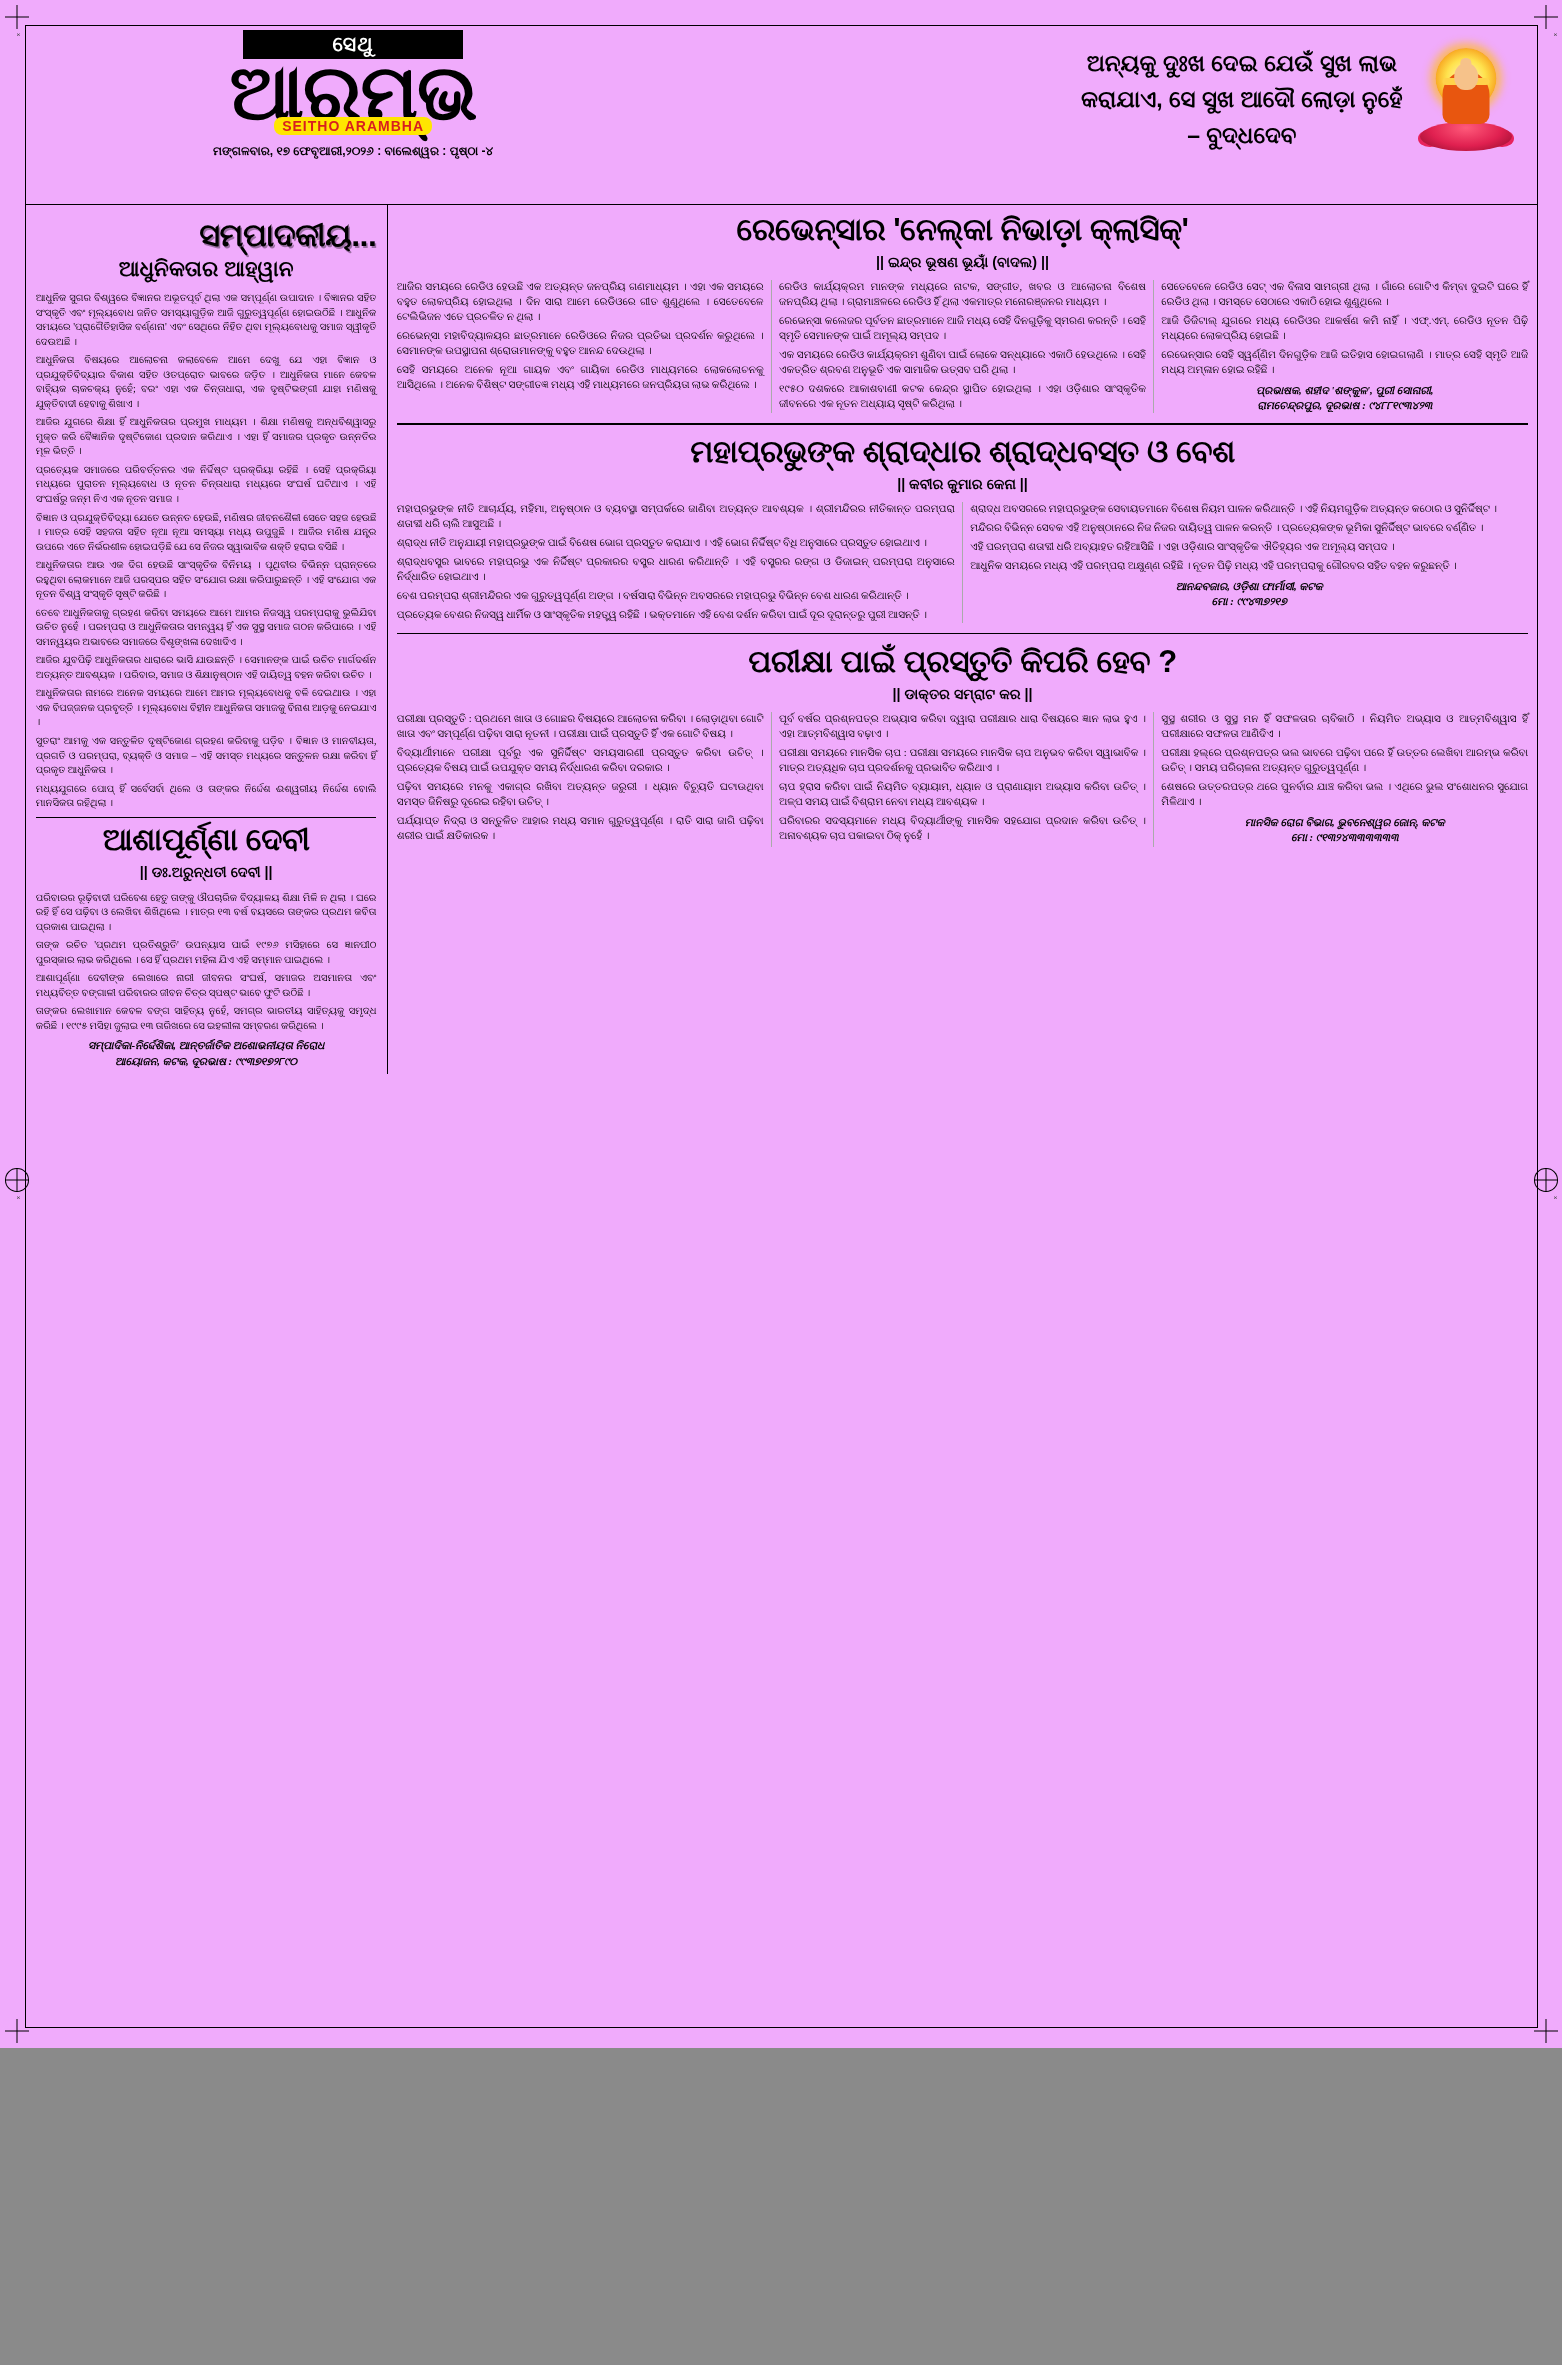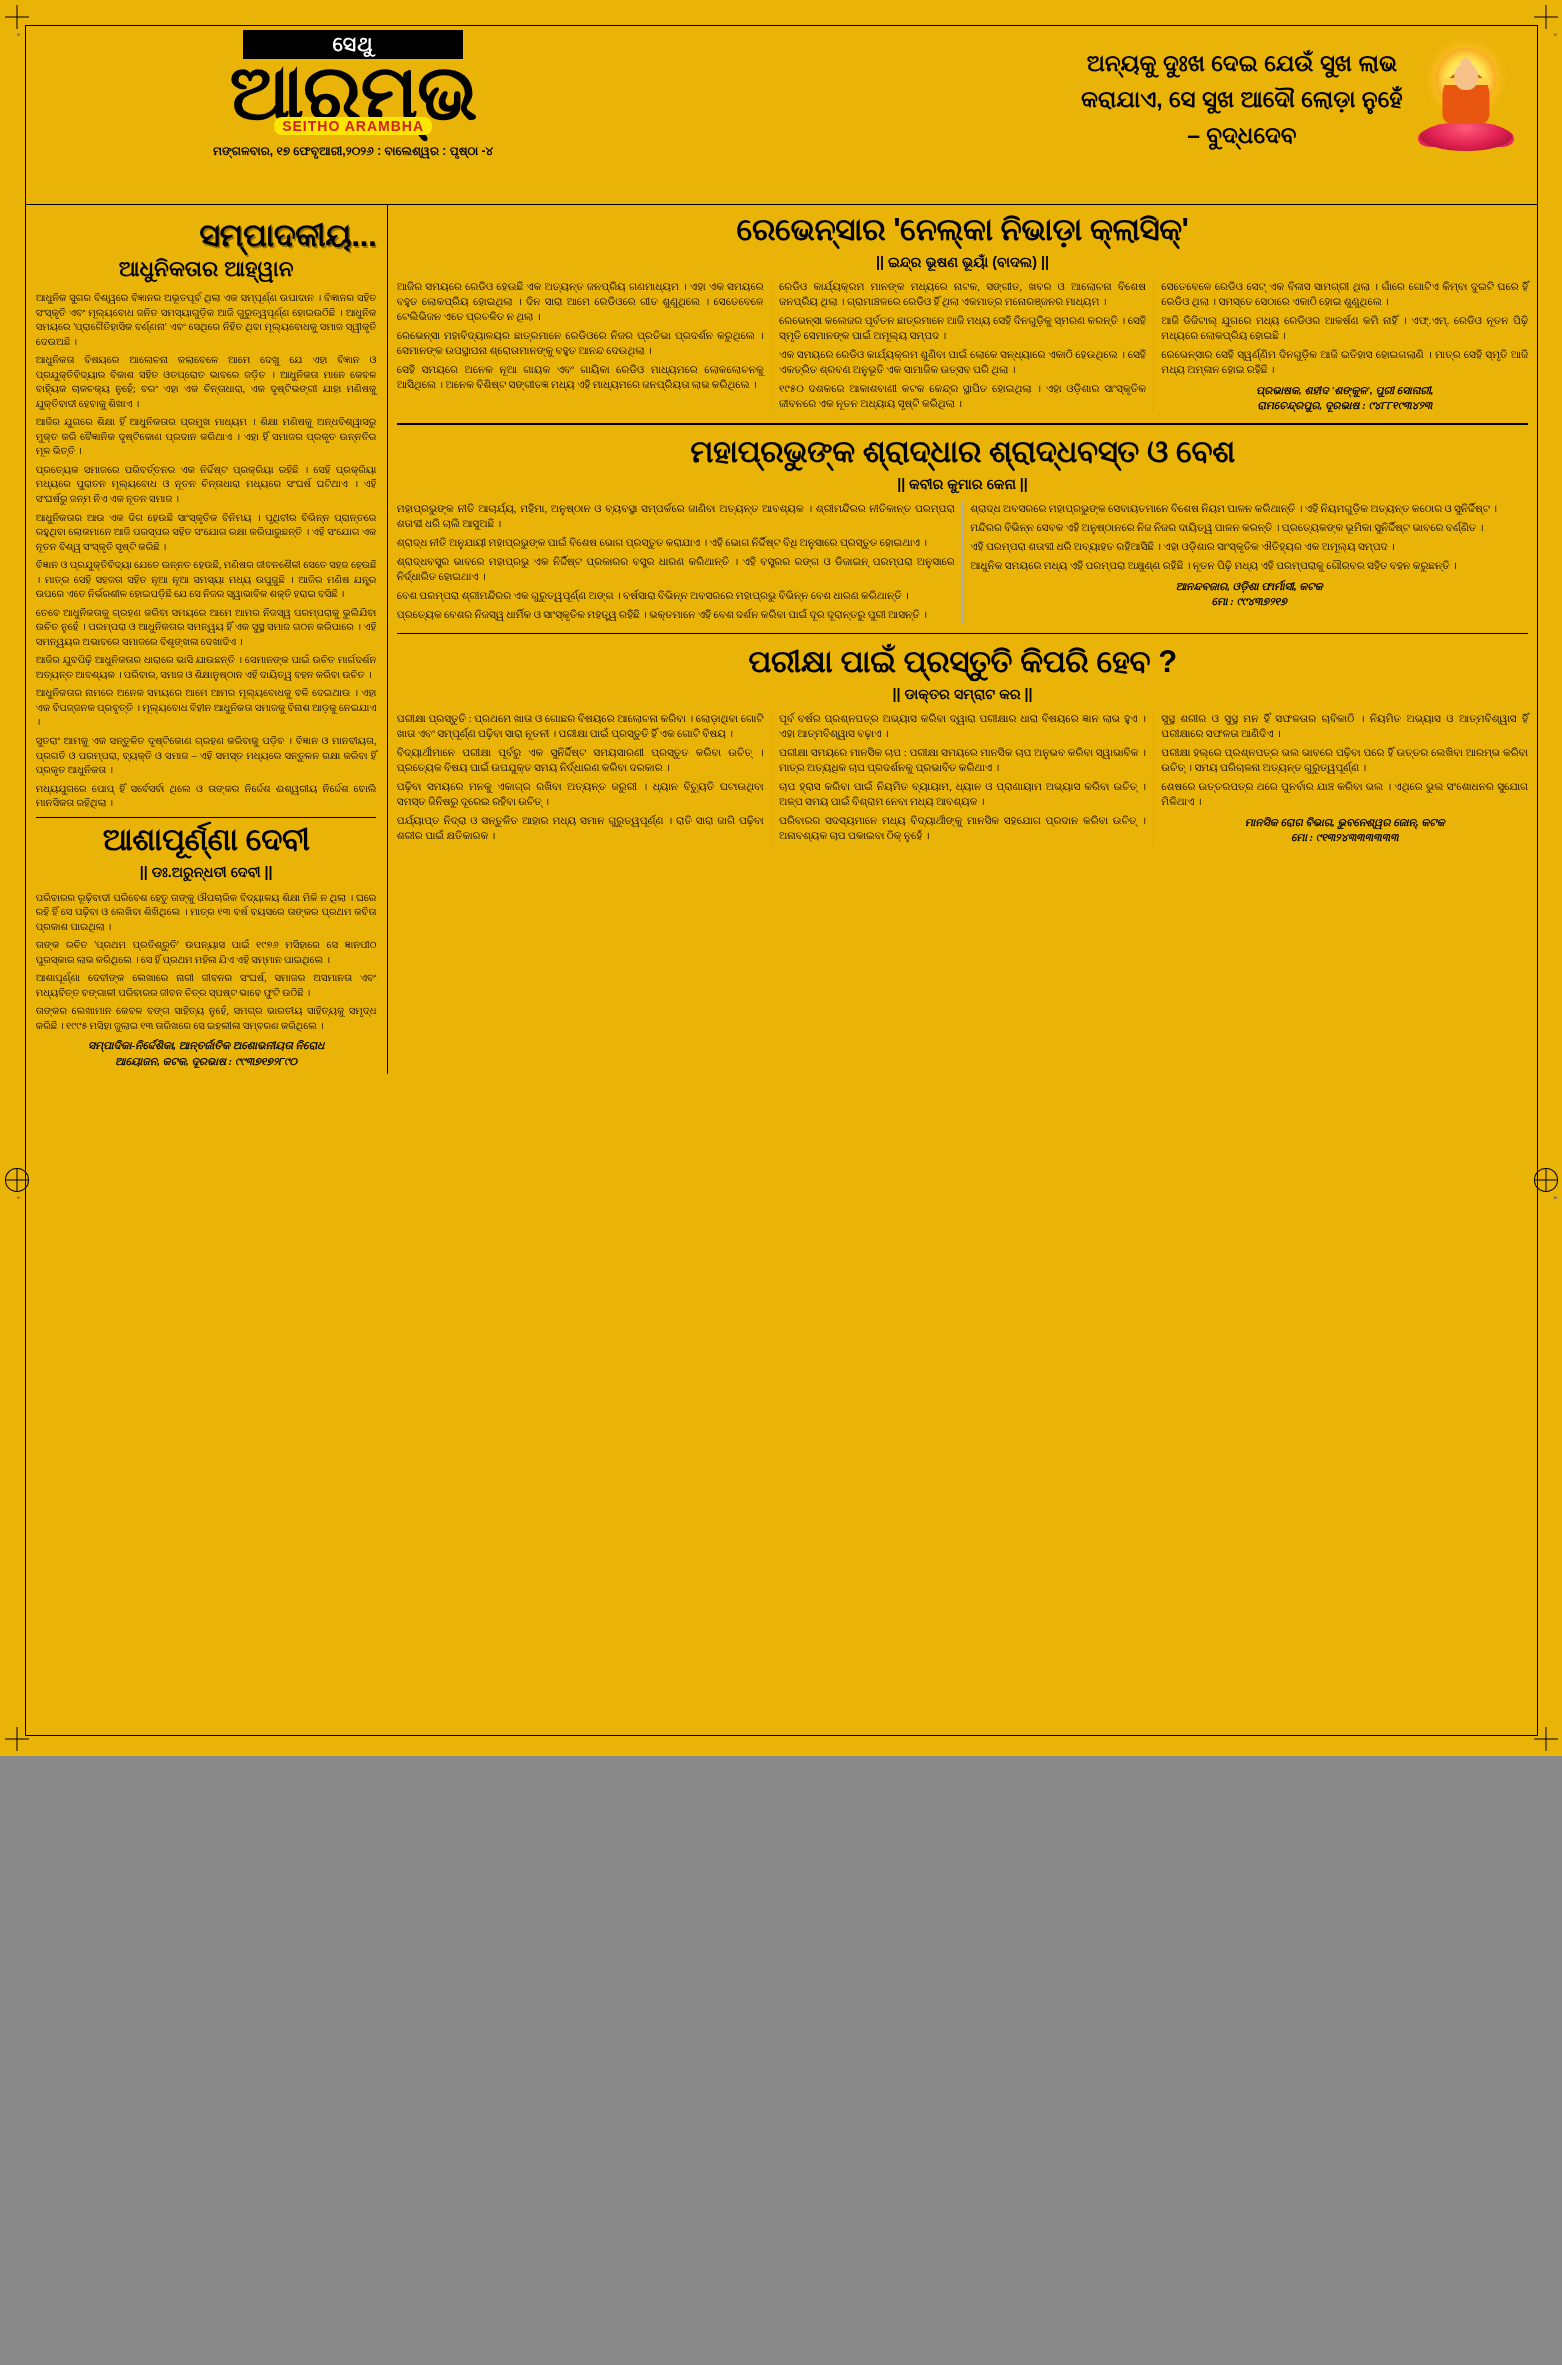--- a/index.html
+++ b/index.html
@@ -1,19 +1,19 @@
 <!DOCTYPE html>
 <html lang="or" style="font-size:8.2px"><head>
 <meta charset="utf-8">
 <title>Seitho Arambha</title>
 <style>
   html,body{margin:0;padding:0;background:#8a8a8a;}
   body{font-family:"Liberation Serif","DejaVu Serif",serif;}
   .page{
-    width:1563px;height:1756px;background:#eab308;position:relative;
+    width:1563px;height:2048px;background:#f0abfc;position:relative;
     box-sizing:border-box;overflow:hidden;
   }
   
   .regmark{position:absolute;width:23.6px;height:23.6px;}
   .regmark:before{content:"";position:absolute;left:50%;top:0;width:1px;height:100%;background:#000;transform:translateX(-50%);}
   .regmark:after{content:"";position:absolute;top:50%;left:0;height:1px;width:100%;background:#000;transform:translateY(-50%);}
   .regmark.circ{border-radius:50%;box-shadow:inset 0 0 0 1px #000;}
   .edgecode{position:absolute;font-size:5.6px;color:#444;font-family:"Liberation Sans",sans-serif;
             letter-spacing:0.5px;}
   .edgecode.rot{transform:rotate(-90deg);transform-origin:left top;white-space:nowrap;}
@@ -195,22 +195,22 @@
       <div class="col-left leftcol">
 
         <section class="story-block">
           <h1 class="section-title">ସମ୍ପାଦକୀୟ...</h1>
           <h2 class="sub-head">ଆଧୁନିକତାର ଆହ୍ୱାନ</h2>
 
           <p class="txt">ଆଧୁନିକ ସୁଗର ବିଶ୍ୱରେ ବିଜ୍ଞାନର ଅଭୂତପୂର୍ବ ଥିଲା ଏକ ସମ୍ପୂର୍ଣ୍ଣ ଉପାଦାନ । ବିଜ୍ଞାନର ସହିତ ସଂସ୍କୃତି ଏବଂ ମୂଲ୍ୟବୋଧ ଜନିତ ସମସ୍ୟାଗୁଡ଼ିକ ଆଜି ଗୁରୁତ୍ୱପୂର୍ଣ୍ଣ ହୋଇଉଠିଛି । ଆଧୁନିକ ସମୟରେ 'ପ୍ରାଗୈତିହାସିକ ବର୍ଣ୍ଣନା' ଏବଂ ସେଥିରେ ନିହିତ ଥିବା ମୂଲ୍ୟବୋଧକୁ ସମାଜ ସ୍ୱୀକୃତି ଦେଉଅଛି ।</p>
           <p class="txt">ଆଧୁନିକତା ବିଷୟରେ ଆଲୋଚନା କଲାବେଳେ ଆମେ ଦେଖୁ ଯେ ଏହା ବିଜ୍ଞାନ ଓ ପ୍ରଯୁକ୍ତିବିଦ୍ୟାର ବିକାଶ ସହିତ ଓତପ୍ରୋତ ଭାବରେ ଜଡ଼ିତ । ଆଧୁନିକତା ମାନେ କେବଳ ବାହ୍ୟିକ ଚାକଚକ୍ୟ ନୁହେଁ; ବରଂ ଏହା ଏକ ଚିନ୍ତାଧାରା, ଏକ ଦୃଷ୍ଟିଭଙ୍ଗୀ ଯାହା ମଣିଷକୁ ଯୁକ୍ତିବାଦୀ ହେବାକୁ ଶିଖାଏ ।</p>
           <p class="txt">ଆଜିର ଯୁଗରେ ଶିକ୍ଷା ହିଁ ଆଧୁନିକତାର ପ୍ରମୁଖ ମାଧ୍ୟମ । ଶିକ୍ଷା ମଣିଷକୁ ଅନ୍ଧବିଶ୍ୱାସରୁ ମୁକ୍ତ କରି ବୈଜ୍ଞାନିକ ଦୃଷ୍ଟିକୋଣ ପ୍ରଦାନ କରିଥାଏ । ଏହା ହିଁ ସମାଜର ପ୍ରକୃତ ଉନ୍ନତିର ମୂଳ ଭିତ୍ତି ।</p>
           <p class="txt">ପ୍ରତ୍ୟେକ ସମାଜରେ ପରିବର୍ତ୍ତନର ଏକ ନିର୍ଦ୍ଦିଷ୍ଟ ପ୍ରକ୍ରିୟା ରହିଛି । ସେହି ପ୍ରକ୍ରିୟା ମଧ୍ୟରେ ପୁରାତନ ମୂଲ୍ୟବୋଧ ଓ ନୂତନ ଚିନ୍ତାଧାରା ମଧ୍ୟରେ ସଂଘର୍ଷ ଘଟିଥାଏ । ଏହି ସଂଘର୍ଷରୁ ଜନ୍ମ ନିଏ ଏକ ନୂତନ ସମାଜ ।</p>
+          <p class="txt">ବିଜ୍ଞାନ ଓ ପ୍ରଯୁକ୍ତିବିଦ୍ୟା ଯେତେ ଉନ୍ନତ ହେଉଛି, ମଣିଷର ଜୀବନଶୈଳୀ ସେତେ ସହଜ ହେଉଛି । ମାତ୍ର ସେହି ସହଜତା ସହିତ ନୂଆ ନୂଆ ସମସ୍ୟା ମଧ୍ୟ ଉପୁଜୁଛି । ଆଜିର ମଣିଷ ଯନ୍ତ୍ର ଉପରେ ଏତେ ନିର୍ଭରଶୀଳ ହୋଇପଡ଼ିଛି ଯେ ସେ ନିଜର ସ୍ୱାଭାବିକ ଶକ୍ତି ହରାଇ ବସିଛି ।</p>
           <p class="txt">ଆଧୁନିକତାର ଆଉ ଏକ ଦିଗ ହେଉଛି ସାଂସ୍କୃତିକ ବିନିମୟ । ପୃଥିବୀର ବିଭିନ୍ନ ପ୍ରାନ୍ତରେ ରହୁଥିବା ଲୋକମାନେ ଆଜି ପରସ୍ପର ସହିତ ସଂଯୋଗ ରକ୍ଷା କରିପାରୁଛନ୍ତି । ଏହି ସଂଯୋଗ ଏକ ନୂତନ ବିଶ୍ୱ ସଂସ୍କୃତି ସୃଷ୍ଟି କରିଛି ।</p>
-          <p class="txt">ବିଜ୍ଞାନ ଓ ପ୍ରଯୁକ୍ତିବିଦ୍ୟା ଯେତେ ଉନ୍ନତ ହେଉଛି, ମଣିଷର ଜୀବନଶୈଳୀ ସେତେ ସହଜ ହେଉଛି । ମାତ୍ର ସେହି ସହଜତା ସହିତ ନୂଆ ନୂଆ ସମସ୍ୟା ମଧ୍ୟ ଉପୁଜୁଛି । ଆଜିର ମଣିଷ ଯନ୍ତ୍ର ଉପରେ ଏତେ ନିର୍ଭରଶୀଳ ହୋଇପଡ଼ିଛି ଯେ ସେ ନିଜର ସ୍ୱାଭାବିକ ଶକ୍ତି ହରାଇ ବସିଛି ।</p>
           <p class="txt">ତେବେ ଆଧୁନିକତାକୁ ଗ୍ରହଣ କରିବା ସମୟରେ ଆମେ ଆମର ନିଜସ୍ୱ ପରମ୍ପରାକୁ ଭୁଲିଯିବା ଉଚିତ ନୁହେଁ । ପରମ୍ପରା ଓ ଆଧୁନିକତାର ସମନ୍ୱୟ ହିଁ ଏକ ସୁସ୍ଥ ସମାଜ ଗଠନ କରିପାରେ । ଏହି ସମନ୍ୱୟର ଅଭାବରେ ସମାଜରେ ବିଶୃଙ୍ଖଳା ଦେଖାଦିଏ ।</p>
           <p class="txt">ଆଜିର ଯୁବପିଢ଼ି ଆଧୁନିକତାର ଧାରାରେ ଭାସି ଯାଉଛନ୍ତି । ସେମାନଙ୍କ ପାଇଁ ଉଚିତ ମାର୍ଗଦର୍ଶନ ଅତ୍ୟନ୍ତ ଆବଶ୍ୟକ । ପରିବାର, ସମାଜ ଓ ଶିକ୍ଷାନୁଷ୍ଠାନ ଏହି ଦାୟିତ୍ୱ ବହନ କରିବା ଉଚିତ ।</p>
           <p class="txt">ଆଧୁନିକତାର ନାମରେ ଅନେକ ସମୟରେ ଆମେ ଆମର ମୂଲ୍ୟବୋଧକୁ ବଳି ଦେଇଥାଉ । ଏହା ଏକ ବିପଜ୍ଜନକ ପ୍ରବୃତ୍ତି । ମୂଲ୍ୟବୋଧ ବିହୀନ ଆଧୁନିକତା ସମାଜକୁ ବିନାଶ ଆଡ଼କୁ ନେଇଯାଏ ।</p>
           <p class="txt">ସୁତରାଂ ଆମକୁ ଏକ ସନ୍ତୁଳିତ ଦୃଷ୍ଟିକୋଣ ଗ୍ରହଣ କରିବାକୁ ପଡ଼ିବ । ବିଜ୍ଞାନ ଓ ମାନବୀୟତା, ପ୍ରଗତି ଓ ପରମ୍ପରା, ବ୍ୟକ୍ତି ଓ ସମାଜ – ଏହି ସମସ୍ତ ମଧ୍ୟରେ ସନ୍ତୁଳନ ରକ୍ଷା କରିବା ହିଁ ପ୍ରକୃତ ଆଧୁନିକତା ।</p>
           <p class="txt">ମଧ୍ୟଯୁଗରେ ପୋପ୍ ହିଁ ସର୍ବେସର୍ବା ଥିଲେ ଓ ତାଙ୍କର ନିର୍ଦ୍ଦେଶ ଈଶ୍ୱରୀୟ ନିର୍ଦ୍ଦେଶ ବୋଲି ମାନସିକତା ରହିଥିଲା ।</p>
         </section>
 
         <div class="divider-thin"></div>
 
         <section class="story-block">

